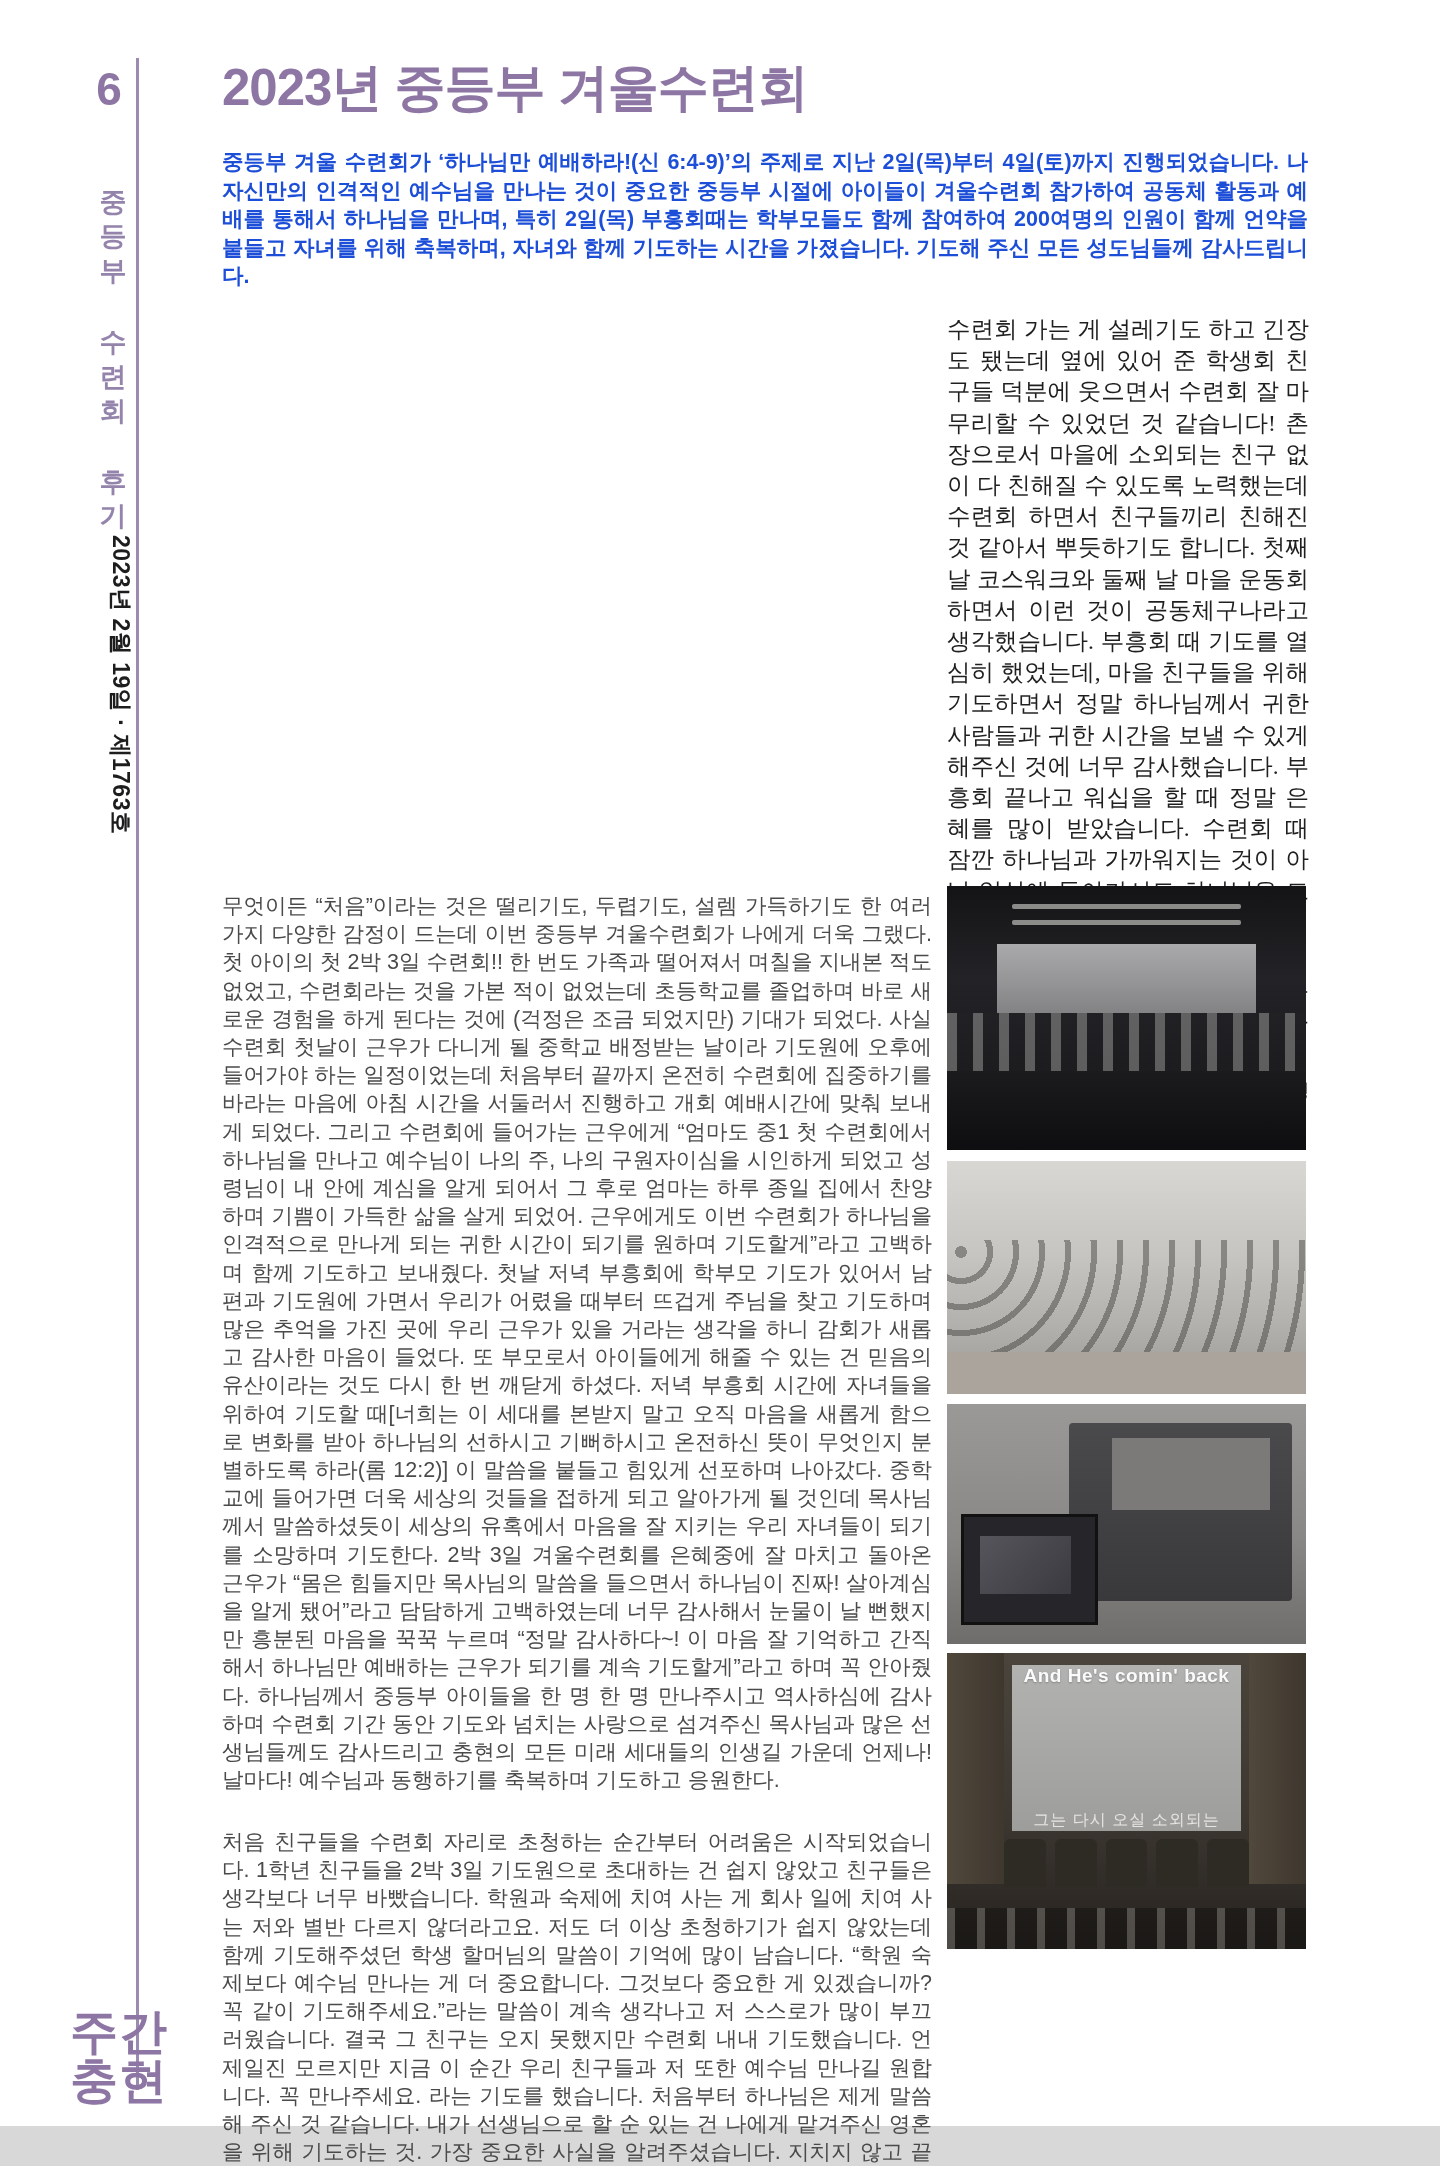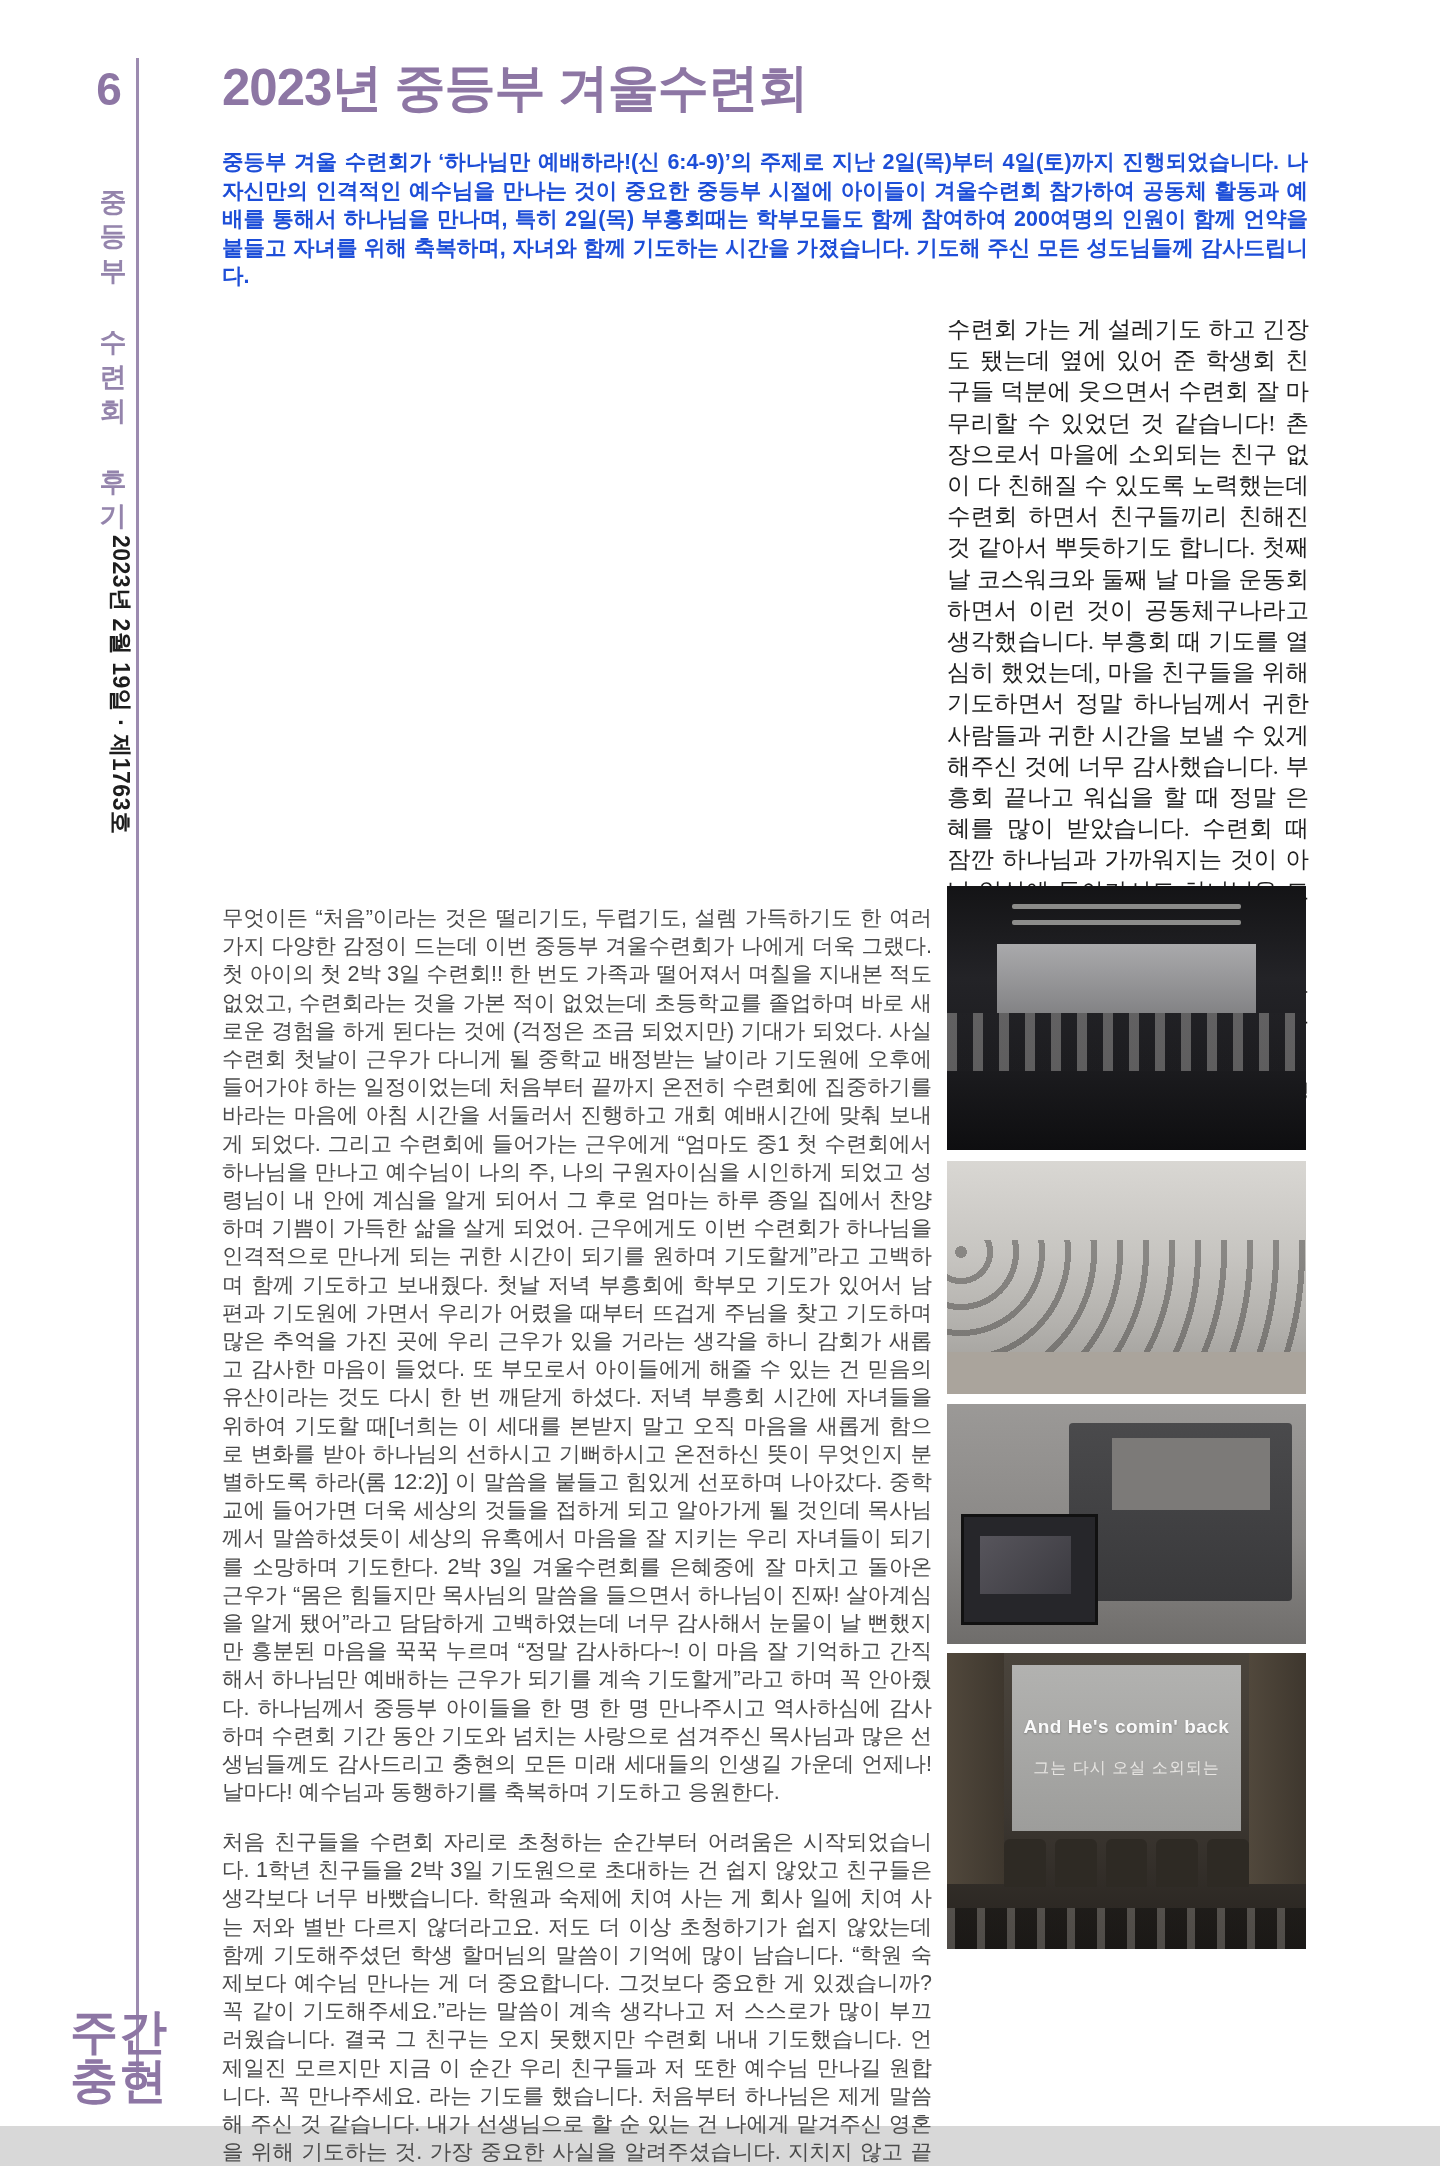--- a/index.html
+++ b/index.html
@@ -53,21 +53,21 @@
 
   
   .t-serif { position:absolute; left:947px; top:314px; width:362px;
     font-family:"Liberation Serif", serif; font-size:23.5px; line-height:31.2px;
     color:#1f1f1f; text-align:justify; word-break:break-all; }
   .byline { text-align:right; font-family:"Liberation Sans", sans-serif;
     font-size:19px; font-weight:bold; color:#222; margin-top:12px; }
   .t-sans { position:absolute; left:222px; width:710px;
     font-size:21.5px; line-height:28.2px; color:#4a4a4a;
     text-align:justify; word-break:break-all; }
-  .t-parent { top:892px;margin-top:12px; }
+  .t-parent { top:892px; }
   .t-teacher { top:1828px; }
 
   
   .side-photo { position:absolute; left:947px; width:359px; overflow:hidden; }
   .p1 { top:886px; height:264px; background:linear-gradient(180deg,#141416 0%,#232327 35%,#1b1b1e 70%,#0e0e10 100%); }
   .p1 .cap { position:absolute; left:18%; width:64%; height:5px; background:rgba(235,235,230,.55); border-radius:2px; }
   .p1 .screen { position:absolute; left:14%; top:22%; width:72%; height:26%;
     background:linear-gradient(180deg,#b9b9bb,#8e8e90); opacity:.9; }
   .p1 .stage-glow { position:absolute; left:0; top:48%; width:100%; height:22%;
     background:repeating-linear-gradient(90deg, rgba(220,218,214,.35) 0 10px, rgba(40,40,44,.1) 10px 26px); }
@@ -81,21 +81,21 @@
   .p3 .truck-open { position:absolute; right:10%; top:14%; width:44%; height:30%; background:#7c7a78; }
   .p3 .screen { position:absolute; left:4%; bottom:8%; width:38%; height:46%;
     background:#26262a; border:3px solid #111; }
   .p3 .screen-inner { position:absolute; left:12%; top:18%; width:70%; height:55%;
     background:linear-gradient(135deg,#57555c,#3b3a40); }
   .p4 { top:1653px; height:296px; background:linear-gradient(180deg,#4a443c 0%,#3c3731 55%,#26221e 100%); }
   .p4 .panel { position:absolute; top:0; width:16%; height:78%; background:linear-gradient(90deg,#51483c,#3e372e); }
   .p4 .panel.left { left:0; } .p4 .panel.right { right:0; }
   .p4 .screen { position:absolute; left:18%; top:4%; width:64%; height:56%;
     background:linear-gradient(180deg,#b2b2b0,#9d9d9b); display:flex; flex-direction:column;
-    align-items:center; justify-content:center; gap:20px; }
+    align-items:center; justify-content:space-between; gap:20px; }
   .p4 .screen-line1 { color:#fafafa; font-weight:bold; font-size:19px; letter-spacing:.5px;
     text-shadow:0 1px 2px rgba(0,0,0,.25); }
   .p4 .screen-line2 { color:#efedea; font-size:16px; letter-spacing:1px; opacity:.9; }
   .p4 .chairs { position:absolute; left:16%; top:63%; width:68%; height:16%;
     display:flex; justify-content:space-between; }
   .p4 .chair { width:17%; height:100%; background:#2e2a24; border-radius:6px 6px 2px 2px; }
   .p4 .floor { position:absolute; left:0; bottom:0; width:100%; height:14%;
     background:repeating-linear-gradient(90deg, rgba(200,198,194,.25) 0 8px, rgba(10,10,10,.4) 8px 30px); }
 </style>
 </head>

